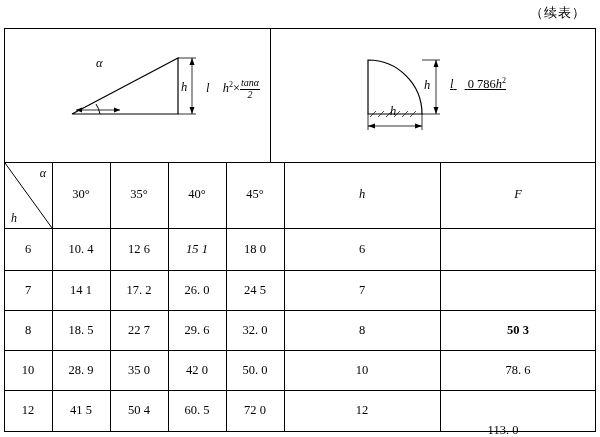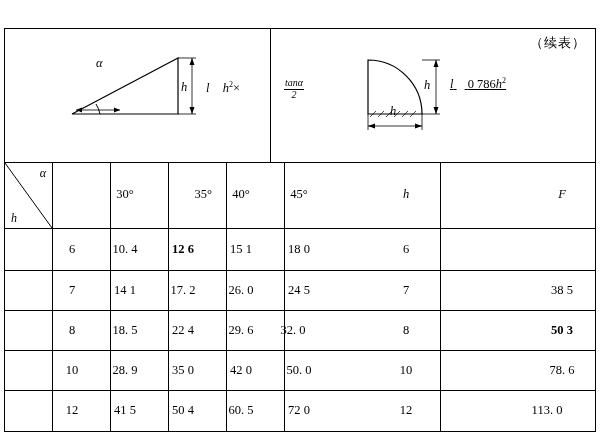--- a/index.html
+++ b/index.html
@@ -20,21 +20,20 @@
     width: 600px;
     height: 437px;
   }
   .cont-label {
     position: absolute;
     top: 4px;
     right: 14px;
     font-size: 13px;
     font-family: "DejaVu Sans", sans-serif;
     letter-spacing: 1px;
-    margin-top: 30px;
   }
   .frame {
     position: absolute;
     left: 4px;
     top: 28px;
     width: 592px;
     height: 404px;
     border: 1px solid #000;
     box-sizing: border-box;
   }
@@ -91,21 +90,20 @@
     bottom: 2px;
     font-style: italic;
     font-size: 12px;
   }
 
   .cell {
     position: absolute;
     text-align: center;
     font-size: 12.5px;
     font-family: "Liberation Serif", serif;
-    margin-left: 44px;
   }
   .hdr {
     font-size: 12.5px;
   }
   .ital { font-style: italic; }
 
   
   .fig-left {
     position: absolute;
     left: 60px;
@@ -124,21 +122,20 @@
     position: absolute;
     font-size: 12.5px;
     white-space: nowrap;
   }
   .frac {
     display: inline-block;
     vertical-align: middle;
     text-align: center;
     font-size: 10px;
     line-height: 1.05;
-    margin-left: 44px;
   }
   .frac .num { display: block; border-bottom: 1px solid #000; padding: 0 1px; font-style: italic;}
   .frac .den { display: block; padding: 0 1px; font-style: italic;}
   sup.small { font-size: 8px; }
 </style>
 </head>
 <body>
 
 <div class="page">
 
@@ -223,63 +220,62 @@
 
   <div class="corner">
     <svg width="47" height="65">
       <line x1="0" y1="0" x2="47" y2="65" stroke="#000" stroke-width="1"></line>
     </svg>
     <span class="lab-a">α</span>
     <span class="lab-h">h</span>
   </div>
 
   <div class="cell hdr" style="left:52px;  top:187px; width:58px;">30°</div>
-  <div class="cell hdr" style="left:110px; top:187px; width:58px;text-align:right;">35°</div>
+  <div class="cell hdr" style="left:110px; top:187px; width:58px;">35°</div>
   <div class="cell hdr" style="left:168px; top:187px; width:58px;">40°</div>
   <div class="cell hdr" style="left:226px; top:187px; width:58px;">45°</div>
   <div class="cell hdr ital" style="left:284px; top:187px; width:156px;">h</div>
   <div class="cell hdr ital" style="left:440px; top:187px; width:156px;">F</div>
 
   <div class="cell" style="left:4px;   top:242px; width:48px;">6</div>
   <div class="cell" style="left:52px;  top:242px; width:58px;">10. 4</div>
-  <div class="cell" style="left:110px; top:242px; width:58px;font-weight:bold;">12  6</div>
-  <div class="cell" style="left:168px; top:242px; width:58px;">15  1</div>
+  <div class="cell" style="left:110px; top:242px; width:58px;">12  6</div>
+  <div class="cell" style="left:168px; top:242px; width:58px;font-style:italic;">15  1</div>
   <div class="cell" style="left:226px; top:242px; width:58px;">18  0</div>
 
   <div class="cell" style="left:4px;   top:283px; width:48px;">7</div>
   <div class="cell" style="left:52px;  top:283px; width:58px;">14  1</div>
   <div class="cell" style="left:110px; top:283px; width:58px;">17. 2</div>
   <div class="cell" style="left:168px; top:283px; width:58px;">26. 0</div>
   <div class="cell" style="left:226px; top:283px; width:58px;">24  5</div>
 
   <div class="cell" style="left:4px;   top:323px; width:48px;">8</div>
   <div class="cell" style="left:52px;  top:323px; width:58px;">18. 5</div>
-  <div class="cell" style="left:110px; top:323px; width:58px;">22  4</div>
+  <div class="cell" style="left:110px; top:323px; width:58px;">22  7</div>
   <div class="cell" style="left:168px; top:323px; width:58px;">29. 6</div>
-  <div class="cell" style="left:220px; top:323px; width:58px;">32. 0</div>
+  <div class="cell" style="left:226px; top:323px; width:58px;">32. 0</div>
 
   <div class="cell" style="left:4px;   top:363px; width:48px;">10</div>
   <div class="cell" style="left:52px;  top:363px; width:58px;">28. 9</div>
   <div class="cell" style="left:110px; top:363px; width:58px;">35  0</div>
   <div class="cell" style="left:168px; top:363px; width:58px;">42  0</div>
   <div class="cell" style="left:226px; top:363px; width:58px;">50. 0</div>
 
   <div class="cell" style="left:4px;   top:403px; width:48px;">12</div>
   <div class="cell" style="left:52px;  top:403px; width:58px;">41  5</div>
   <div class="cell" style="left:110px; top:403px; width:58px;">50  4</div>
   <div class="cell" style="left:168px; top:403px; width:58px;">60. 5</div>
   <div class="cell" style="left:226px; top:403px; width:58px;">72  0</div>
 
   <div class="cell" style="left:284px; top:242px; width:156px;">6</div>
 
   <div class="cell" style="left:284px; top:283px; width:156px;">7</div>
-  <div class="cell" style="left:440px; top:283px; width:156px;">38  5</div>
 
   <div class="cell" style="left:284px; top:323px; width:156px;">8</div>
   <div class="cell" style="left:440px; top:323px; width:156px;font-weight:bold;">50  3</div>
 
   <div class="cell" style="left:284px; top:363px; width:156px;">10</div>
   <div class="cell" style="left:440px; top:363px; width:156px;">78. 6</div>
 
   <div class="cell" style="left:284px; top:403px; width:156px;">12</div>
-  <div class="cell" style="left:440px; top:403px; width:126px;">113. 0</div>
+  <div class="cell" style="left:440px; top:423px; width:126px;">113. 0</div>
 
 </div>
 
 </body></html>

